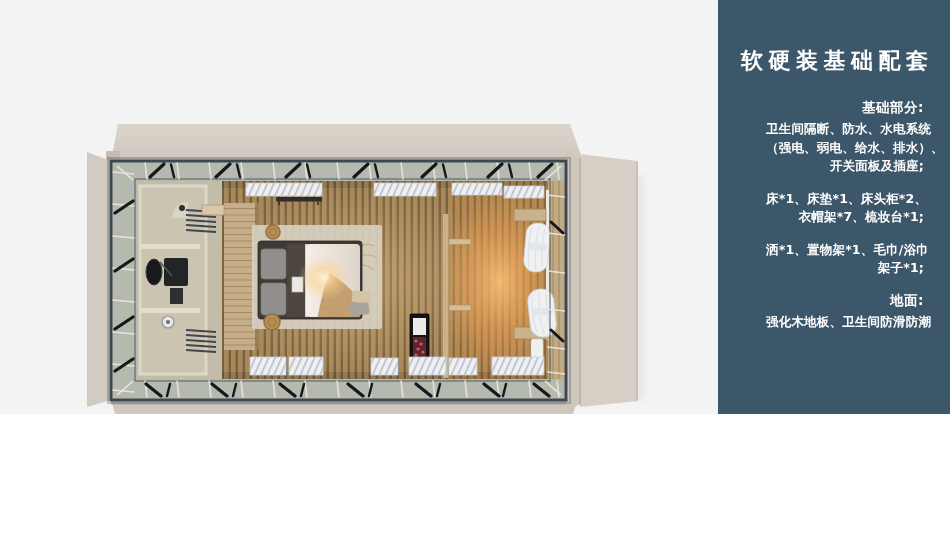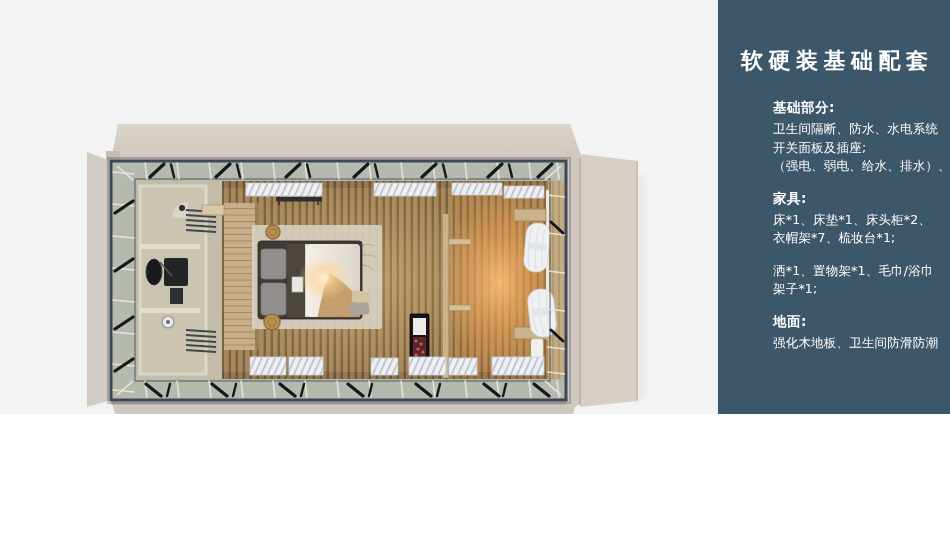--- a/index.html
+++ b/index.html
@@ -4,23 +4,23 @@
 <style>
   html,body{margin:0;padding:0;}
   body{width:950px;height:534px;font-family:"DejaVu Sans","Liberation Sans",sans-serif;}
   .stage{position:relative;width:950px;height:414px;background:#f3f3f4;overflow:hidden;}
   .floorplan{position:absolute;left:0;top:0;width:718px;height:534px;}
   .floorplan svg{display:block;}
   .panel{position:absolute;left:718px;top:0;width:232px;height:534px;background:#3C566A;
          color:#ffffff;box-sizing:border-box;padding:46px 26px 0 40px;}
   .panel-title{font-size:22px;font-weight:bold;letter-spacing:5.5px;white-space:nowrap;
                margin:0 0 23px -17px;}
-  .sec{margin:0 0 14px 15px;}
+  .sec{margin:0 0 14px 8px;text-align:right;}
   .sec-h{font-size:13.5px;font-weight:bold;margin:0 0 3px 0;letter-spacing:.5px;}
-  .sec-line{font-size:12.5px;line-height:18.5px;letter-spacing:.2px;white-space:nowrap;}
+  .sec-line{font-size:12.5px;line-height:18.5px;letter-spacing:.2px;white-space:nowrap;font-weight:bold;}
 </style>
 </head>
 <body>
 
 <div class="stage">
 
   <div class="floorplan">
     <svg width="718" height="534" viewBox="0 0 718 534" xmlns="http://www.w3.org/2000/svg">
       <defs>
         <pattern id="floorStripes" width="7" height="8" patternUnits="userSpaceOnUse">
@@ -236,26 +236,25 @@
       </g>
     </svg>
   </div>
 
   <aside class="panel">
     <h1 class="panel-title">软硬装基础配套</h1>
 
     <section class="sec">
       <h2 class="sec-h">基础部分:</h2>
       <div class="sec-line">卫生间隔断、防水、水电系统</div>
+      <div class="sec-line">（强电、弱电、给水、排水）、</div>
       <div class="sec-line">开关面板及插座;</div>
-      <div class="sec-line">（强电、弱电、给水、排水）、</div>
-    </section>
-
-    <section class="sec">
-      <h2 class="sec-h">家具:</h2>
+    </section>
+
+    <section class="sec">
       <div class="sec-line">床*1、床垫*1、床头柜*2、</div>
       <div class="sec-line">衣帽架*7、梳妆台*1;</div>
     </section>
 
 
     <section class="sec">
       <div class="sec-line">洒*1、置物架*1、毛巾/浴巾</div>
       <div class="sec-line">架子*1;</div>
     </section>
 

